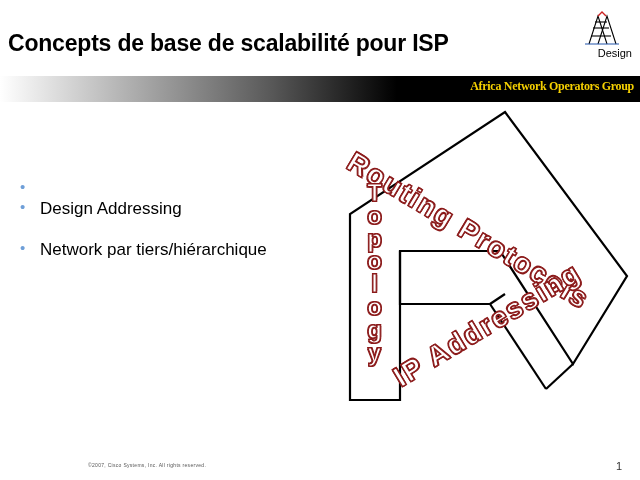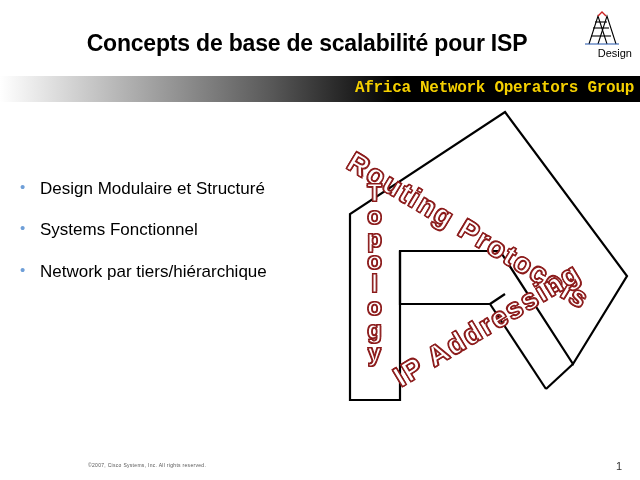--- a/index.html
+++ b/index.html
@@ -11,29 +11,28 @@
     height: 480px;
     background: #ffffff;
     font-family: "Liberation Sans", sans-serif;
     overflow: hidden;
     position: relative;
   }
 
   
   .title {
     position: absolute;
-    left: 24px;
+    left: 8px;
     top: 30px;
     width: 566px;
     font-size: 23px;
     font-weight: bold;
     color: #000000;
     letter-spacing: -0.2px;
     white-space: nowrap;
-    text-align: center;
   }
 
   
   .logo-box {
     position: absolute;
     right: 8px;
     top: 10px;
     width: 60px;
     text-align: right;
   }
@@ -57,24 +56,24 @@
     left: 0;
     top: 76px;
     width: 640px;
     height: 26px;
     background: linear-gradient(to right, #ffffff 0%, #b8b8b8 18%, #5a5a5a 42%, #000000 62%, #000000 100%);
   }
   .band-text {
     position: absolute;
     right: 6px;
     top: 79px;
-    font-size: 16px;
+    font-size: 12px;
     font-weight: bold;
     color: #f5d000;
-    font-family: Liberation Mono, monospace;
+    font-family: Liberation Serif, serif;
     letter-spacing: -0.3px;
     white-space: nowrap;
   }
 
   
   .bullets {
     position: absolute;
     left: 16px;
     top: 178px;
     width: 330px;
@@ -189,25 +188,24 @@
   </div>
   <div class="logo-caption">Design</div>
 </div>
 
 <div class="band"></div>
 <div class="band-text">Africa Network Operators Group</div>
 
 <div class="bullets">
   <div class="bullet">
     <span class="dot">•</span>
-    <span>Design Modulaire et Structuré</span>
   </div>
   <div class="bullet">
     <span class="dot">•</span>
-    <span>Systems Fonctionnel</span>
+    <span>Design Addressing</span>
   </div>
   <div class="bullet">
     <span class="dot">•</span>
     <span>Network par tiers/hiérarchique</span>
   </div>
 </div>
 
 <div class="figure">
   <svg width="300" height="300" viewBox="0 0 300 300">
     <g fill="none" stroke="#000000" stroke-width="2.2" stroke-linejoin="miter">

